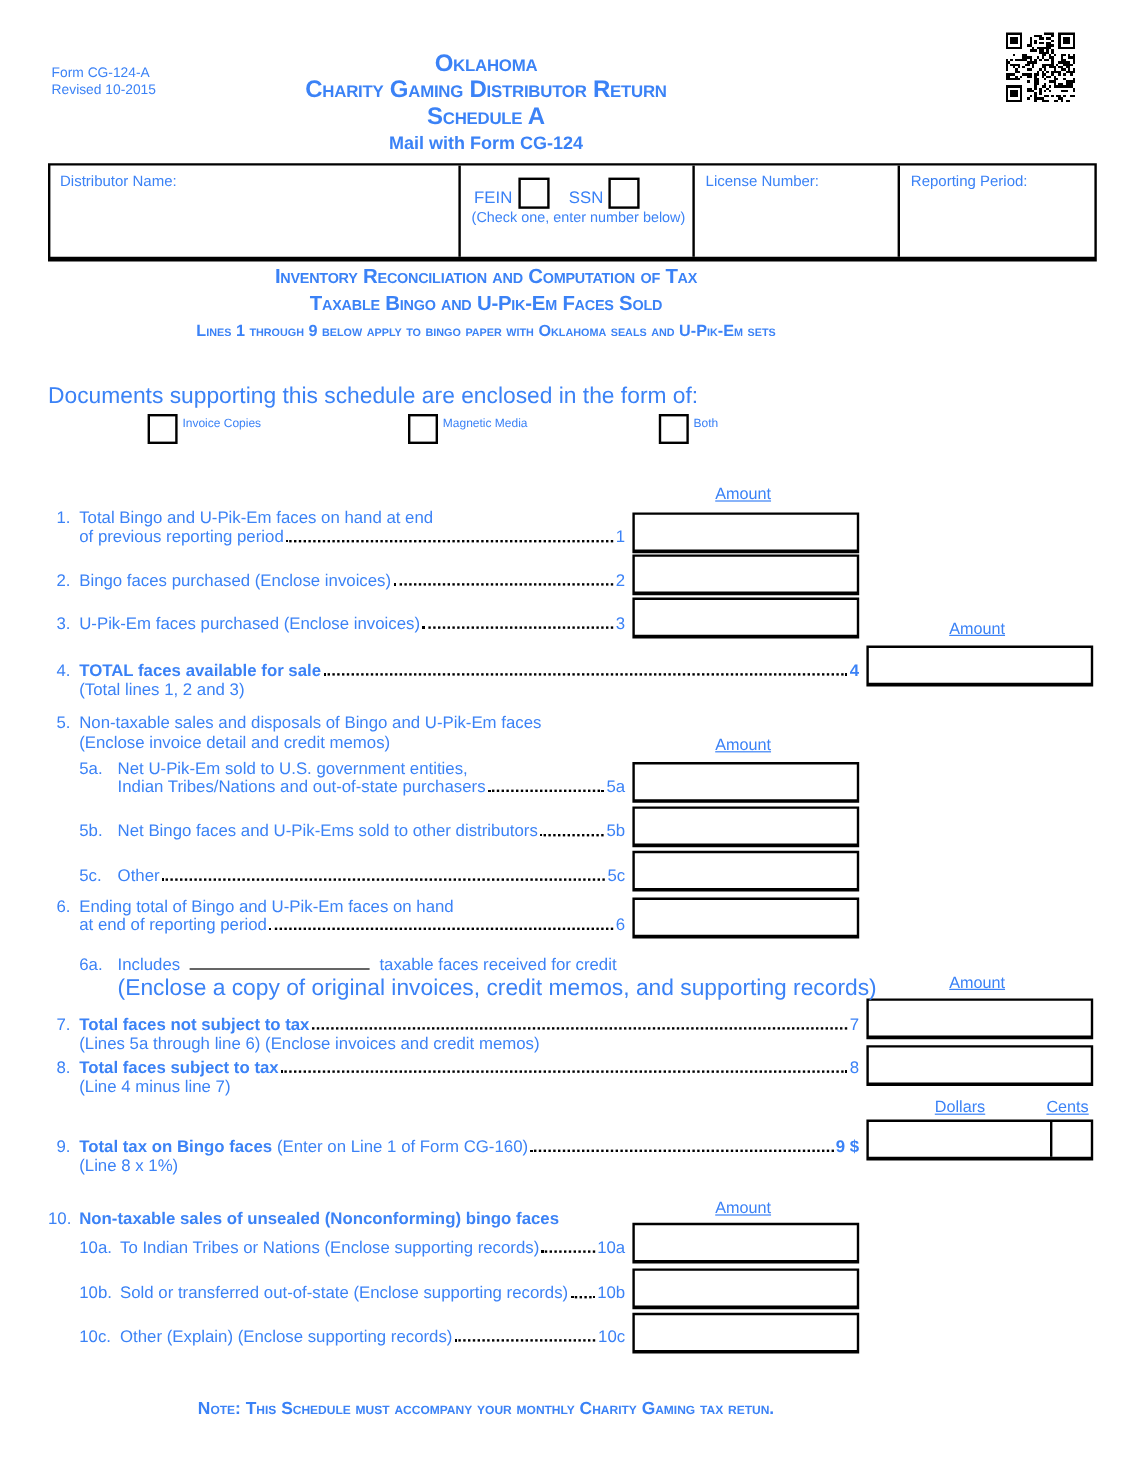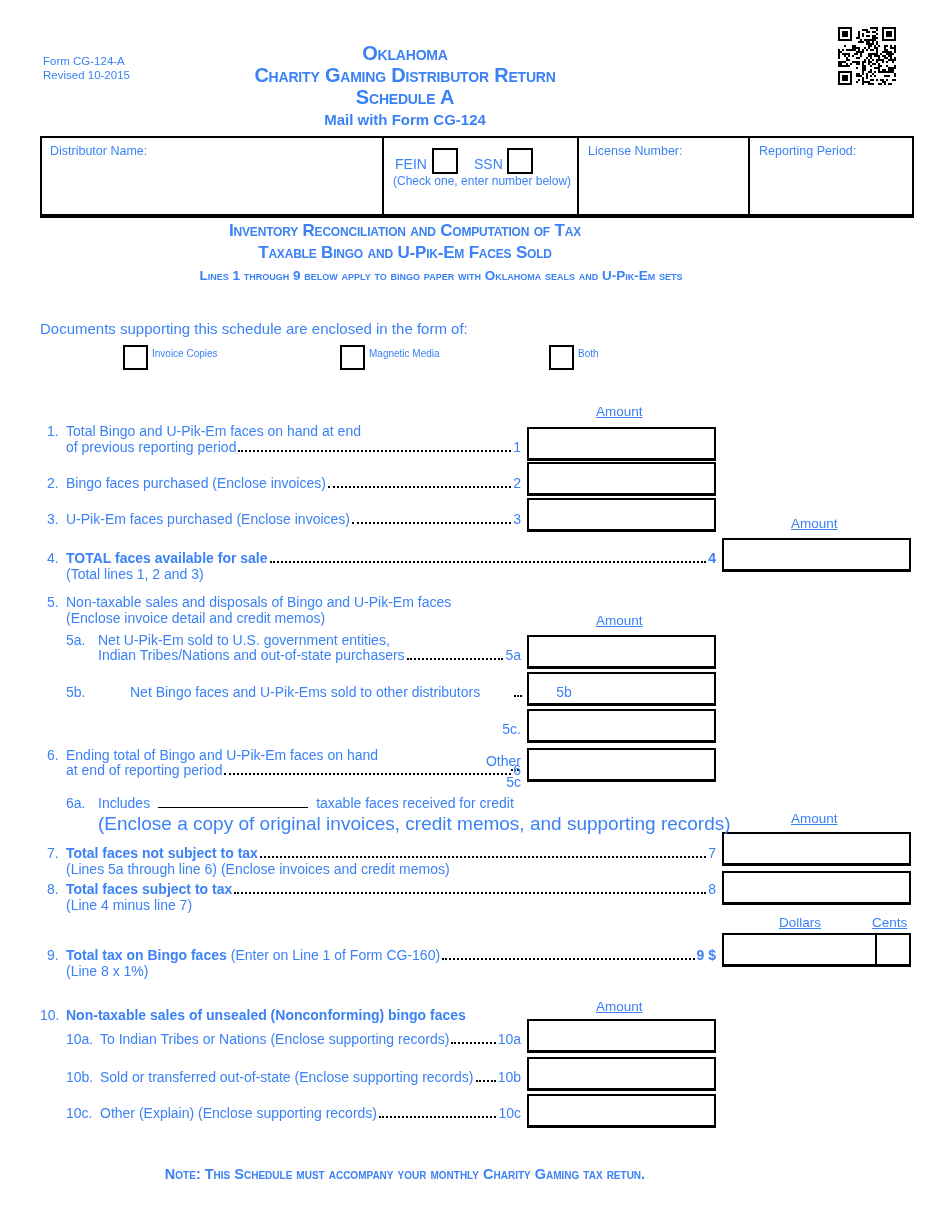--- a/index.html
+++ b/index.html
@@ -10,21 +10,21 @@
   .fid{font-size:11.5px;line-height:13.5px;}
   .title{font-weight:bold;font-variant:small-caps;font-size:20px;letter-spacing:-0.2px;}
   .mail{font-weight:bold;font-size:15px;}
   .sec{font-weight:bold;font-variant:small-caps;font-size:17px;letter-spacing:-0.2px;}
   .secsub{font-weight:bold;font-variant:small-caps;font-size:13.5px;}
   .note{font-weight:bold;font-variant:small-caps;font-size:14.5px;}
   .infobox{left:40px;top:136px;width:870px;height:76px;border:2px solid #000;border-bottom-width:4px;}
   .vline{position:absolute;top:0;bottom:0;width:2px;background:#000;}
   .lbl{position:absolute;font-size:12.5px;}
   .cb{position:absolute;border:2px solid #000;background:#fff;}
-  .doc-prompt{font-size:15px;}
+  .doc-prompt{font-size:19px;}
   .doc-opt{font-size:10px;}
   .amount-label{font-size:13.5px;text-decoration:underline;}
   .amount-box{position:absolute;width:185px;height:29px;border:2px solid #000;border-bottom-width:3px;background:#fff;}
   .row{position:absolute;display:flex;align-items:flex-end;font-size:14px;line-height:16px;white-space:nowrap;}
   .row .b{font-weight:bold;}
   .leader{flex:1 1 auto;border-bottom:2px dotted #000;margin:0 2px 3px 2px;min-width:8px;}
   .num1{flex:0 0 19px;}
   .num2{flex:0 0 32px;}
   .num3{flex:0 0 34px;}
   .num10{flex:0 0 26px;}
@@ -344,21 +344,21 @@
       <span class="cb" style="left:123px;top:10px;width:22px;height:22px;"></span>
       <span class="lbl" style="left:9px;top:36px;font-size:12px;">(Check one, enter number below)</span>
     </div>
     <div class="abs" style="left:708px;top:0;width:158px;height:72px;">
       <span class="lbl" style="left:9px;top:6px;">Reporting Period:</span>
     </div>
   </div>
 
   <div class="abs ctr sec" style="top:221px;">Inventory Reconciliation and Computation of Tax</div>
   <div class="abs ctr sec" style="top:243px;">Taxable Bingo and U-Pik-Em Faces Sold</div>
-  <div class="abs ctr secsub" style="top:268px;padding-left:36px;">Lines 1 through 9 below apply to bingo paper with Oklahoma seals and U-Pik-Em sets</div>
+  <div class="abs ctr secsub" style="top:268px;">Lines 1 through 9 below apply to bingo paper with Oklahoma seals and U-Pik-Em sets</div>
 
   <div class="abs doc-prompt" style="left:40px;top:320px;">Documents supporting this schedule are enclosed in the form of:</div>
   <span class="cb" style="left:123px;top:345px;width:21px;height:21px;"></span>
   <span class="abs doc-opt" style="left:152px;top:348px;">Invoice Copies</span>
   <span class="cb" style="left:340px;top:345px;width:21px;height:21px;"></span>
   <span class="abs doc-opt" style="left:369px;top:348px;">Magnetic Media</span>
   <span class="cb" style="left:549px;top:345px;width:21px;height:21px;"></span>
   <span class="abs doc-opt" style="left:578px;top:348px;">Both</span>
 
   <span class="abs amount-label" style="left:596px;top:404px;">Amount</span>
@@ -432,28 +432,28 @@
   <div class="row" style="left:66px;top:632px;">
     <span class="num2">5a.</span>
     <span>Net U-Pik-Em sold to U.S. government entities,</span>
   </div>
   <div class="row" style="left:98px;top:647px;width:423px;">
     <span>Indian Tribes/Nations and out-of-state purchasers</span>
     <span class="leader"></span>
     <span>5a</span>
   </div>
 
-  <div class="row" style="left:66px;top:684px;width:455px;gap:32px;">
+  <div class="row" style="left:66px;top:684px;width:455px;">
     <span class="num2">5b.</span>
     <span>Net Bingo faces and U-Pik-Ems sold to other distributors</span>
     <span class="leader"></span>
     <span>5b</span>
   </div>
 
-  <div class="row" style="left:66px;top:721px;width:455px;flex-direction:column;">
+  <div class="row" style="left:66px;top:721px;width:455px;">
     <span class="num2">5c.</span>
     <span>Other</span>
     <span class="leader"></span>
     <span>5c</span>
   </div>
 
   <div class="row" style="left:47px;top:747px;">
     <span class="num1">6.</span>
     <span>Ending total of Bingo and U-Pik-Em faces on hand</span>
   </div>

